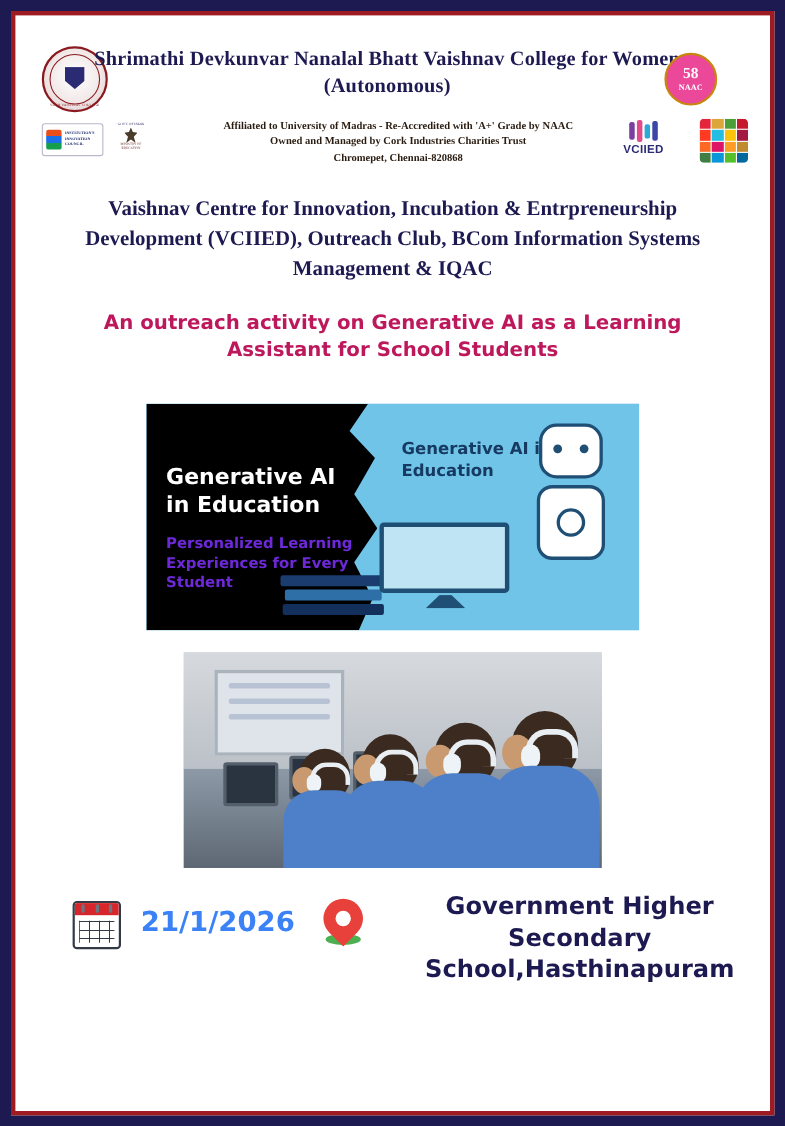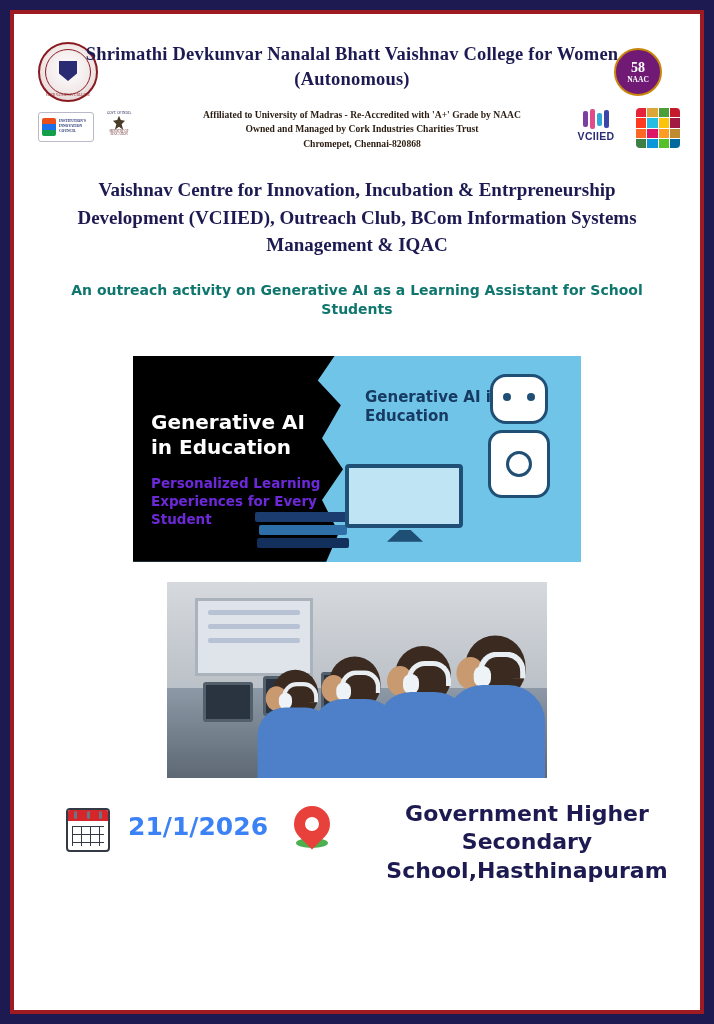--- a/index.html
+++ b/index.html
@@ -78,24 +78,24 @@
     left: 60px; right: 70px; top: 22px;
     text-align: center;
     color: #1d1a52;
     font-weight: bold;
     font-size: 18.5px;
     line-height: 1.35;
     letter-spacing: .2px;
   }
   .badge-58 {
     position: absolute;
-    right: 32px; top: 28px;
+    right: 42px; top: 28px;
     width: 44px; height: 44px;
     border-radius: 50%;
-    background: #701a75;
+    background: #ec4899;
     border: 2px solid #c8860c;
     color: #ffffff;
     font-size: 7.5px;
     font-weight: bold;
     display: flex;
     flex-direction: column;
     align-items: center;
     justify-content: center;
     line-height: 1.1;
     text-align: center;
@@ -150,21 +150,21 @@
     width: 12px; height: 14px;
     margin: 0 auto;
     background: #4a3b2a;
     clip-path: polygon(50% 0, 65% 30%, 100% 35%, 72% 60%, 85% 100%, 50% 78%, 15% 100%, 28% 60%, 0 35%, 35% 30%);
   }
   .emblem-logo .bot {
     font-size: 3px; color: #6b2d2d; line-height: 1.2;
   }
   .vciied-logo {
     position: absolute;
-    right: 71px; top: 88px;
+    right: 82px; top: 88px;
     width: 54px; height: 40px;
     text-align: center;
   }
   .vciied-logo .glyph {
     height: 22px;
     display: flex; align-items: center; justify-content: center;
     gap: 2px;
   }
   .vciied-logo .glyph i {
     display: block; width: 5px; border-radius: 2px;
@@ -196,23 +196,23 @@
     margin: 36px 24px 0 24px;
     text-align: center;
     color: #1d1a52;
     font-weight: bold;
     font-size: 19px;
     line-height: 1.45;
   }
   .event-title {
     margin: 22px 34px 0 34px;
     text-align: center;
-    color: #0f766e;
-    font-weight: bold;
-    font-size: 14px;
+    color: #be185d;
+    font-weight: bold;
+    font-size: 18px;
     line-height: 1.4;
     font-family: "DejaVu Sans", sans-serif;
   }
 
   
   .banner {
     position: relative;
     width: 448px;
     height: 206px;
     margin: 36px auto 0 auto;

